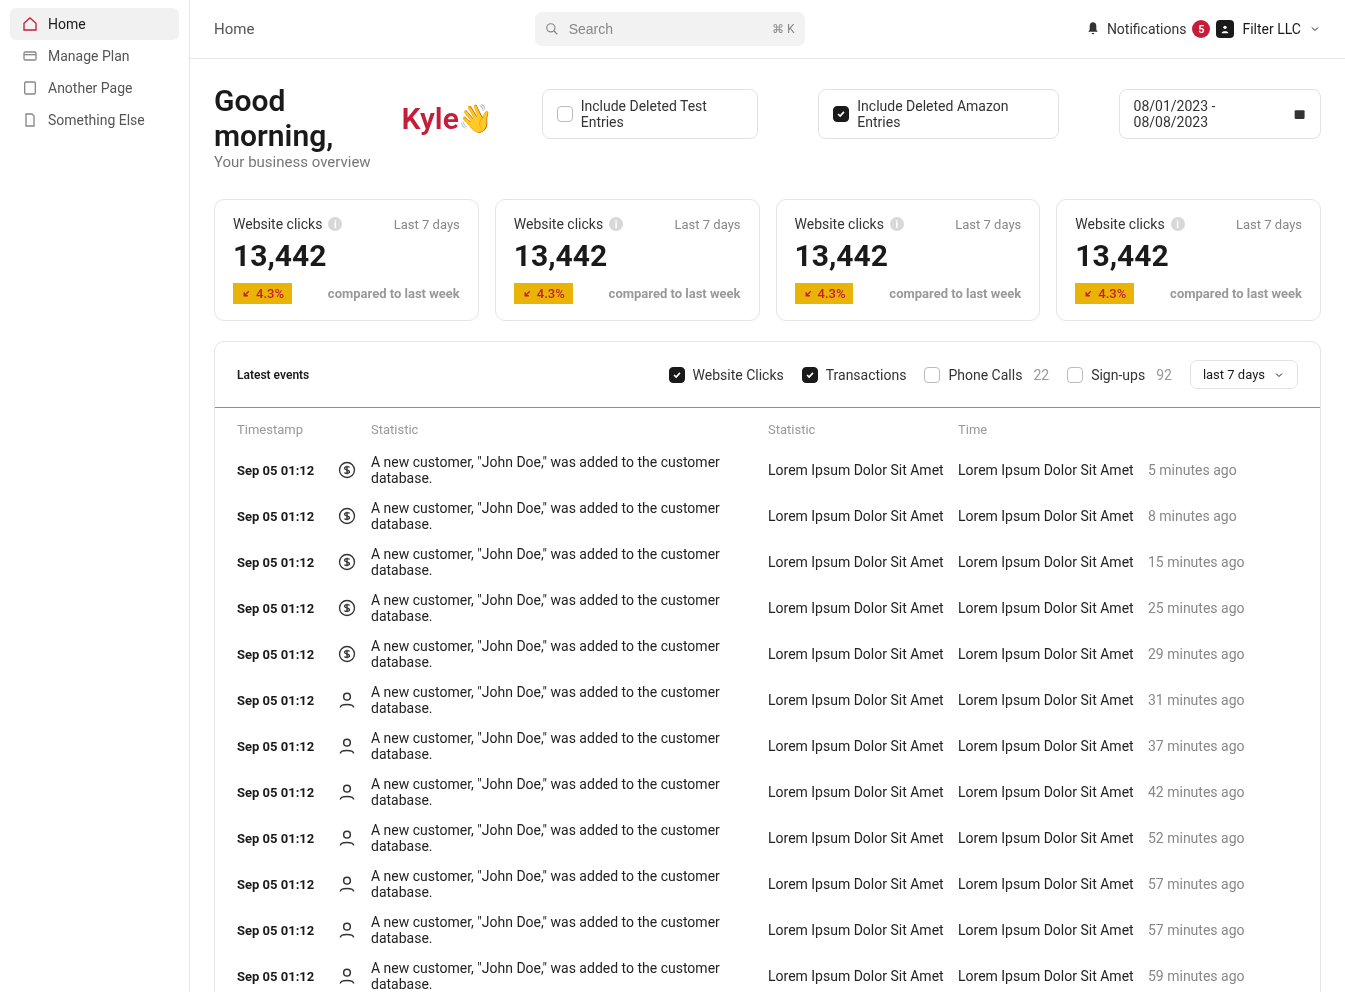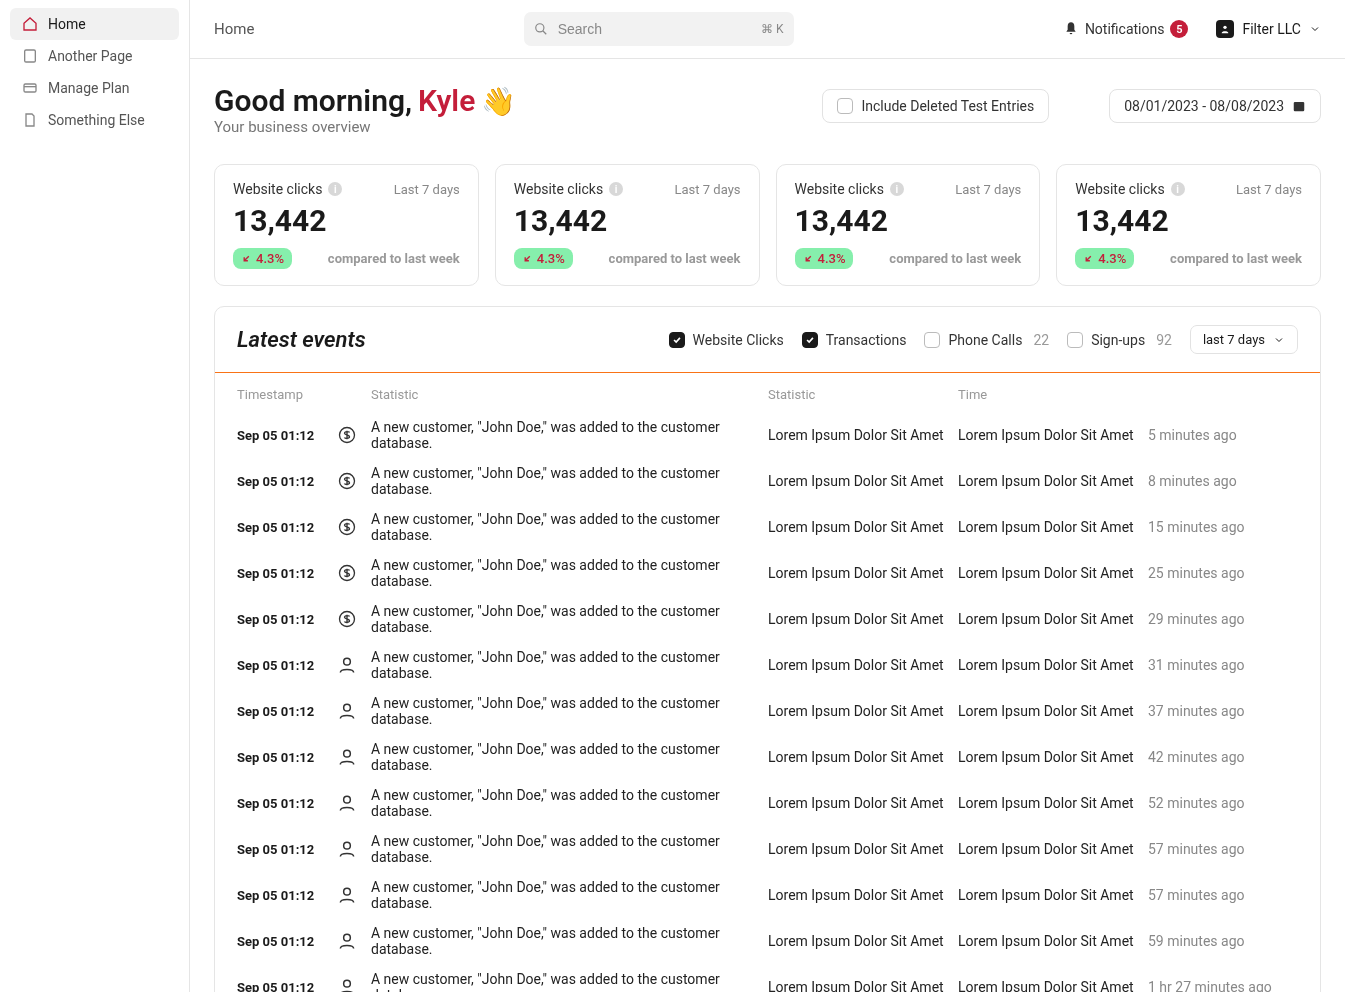--- a/index.html
+++ b/index.html
@@ -19,54 +19,54 @@
 
 
 .main { flex: 1; display: flex; flex-direction: column; }
 .topbar { display: flex; align-items: center; padding: 12px 24px; border-bottom: 1px solid #e5e5e5; gap: 16px; }
 .breadcrumb { color: #555; font-size: 15px; }
 .search-wrap { margin-left: auto; margin-right: auto; width: 270px; position: relative; }
 .search { width: 100%; background: #f2f2f2; border: none; border-radius: 7px; padding: 9px 12px 9px 34px; font-size: 14px; color: #7f1d1d; }
 .search::placeholder { color: #888; }
 .search-icon { position: absolute; left: 10px; top: 50%; transform: translateY(-50%); color: #888; }
 .search-kbd { position: absolute; right: 10px; top: 50%; transform: translateY(-50%); color: #888; font-size: 12px; }
-.topbar-right { display: flex; align-items: center; gap: 28px; }
+.topbar-right { display: flex; align-items: center; gap: 6px; }
 .notif { display: flex; align-items: center; gap: 6px; color: #333; cursor: pointer; }
 .badge-count { background: #c41e3a; color: #fff; border-radius: 50%; width: 18px; height: 18px; display: flex; align-items: center; justify-content: center; font-size: 11px; font-weight: 600; }
 .org-picker { display: flex; align-items: center; gap: 8px; cursor: pointer; }
 .org-square { width: 18px; height: 18px; background: #1a1a1a; border-radius: 4px; display:flex;align-items:center;justify-content:center;}
 
 
 .content { padding: 24px; }
 .header-row { display: flex; align-items: flex-start; justify-content: space-between; margin-bottom: 10px; }
-.greeting { font-size: 30px; font-weight: 600; display: flex; align-items: flex-end; gap: 6px; }
+.greeting { font-size: 30px; font-weight: 600; display: flex; align-items: center; }
 .greeting .name { color: #c41e3a; }
 .wave { font-size: 28px; }
 .subtitle { color: #777; font-size: 15px; }
 .header-controls { display: flex; gap: 12px; align-items: center; margin-top: 6px; }
 .pill { display: flex; align-items: center; gap: 8px; padding: 8px 14px; border: 1px solid #e2e2e2; border-radius: 8px; font-size: 14px; color: #333; background:#fff; cursor:pointer;margin-left:48px;}
 .chk { width: 16px; height: 16px; border: 1.5px solid #bbb; border-radius: 4px; display: flex; align-items: center; justify-content: center; flex-shrink:0; }
 .chk.checked { background: #1a1a1a; border-color: #1a1a1a; color: #fff; }
 
 
 .cards { display: grid; grid-template-columns: repeat(4, 1fr); gap: 16px; margin-top: 28px; }
 .card { border: 1px solid #e5e5e5; border-radius: 10px; padding: 16px 18px; }
 .card-top { display: flex; justify-content: space-between; align-items: center; margin-bottom: 6px; }
 .card-title { display: flex; align-items: center; gap: 6px; font-size: 14px; color: #333; }
 .info-dot { width: 14px; height: 14px; border-radius: 50%; background: #d8d8d8; color:#fff; display:flex;align-items:center;justify-content:center;font-size:10px;font-weight:700;}
 .card-period { color: #888; font-size: 13px; }
 .card-value { font-size: 30px; font-weight: 700; margin: 2px 0 10px; }
 .card-bottom { display: flex; justify-content: space-between; align-items: center; }
-.delta { background: #86efac; color: #c41e3a; padding: 3px 8px; border-radius: 8px; font-size: 13px; display: flex; align-items: center; gap: 4px; font-weight:500;}
+.delta { background: #eab308; color: #c41e3a; padding: 3px 8px; border-radius: 0; font-size: 13px; display: flex; align-items: center; gap: 4px; font-weight:500;}
 .compare { color: #999; font-size: 13px; font-weight: bold; }
 
 
 .events-box { border: 1px solid #e5e5e5; border-radius: 10px; margin-top: 20px; overflow: hidden; }
 .events-header { display: flex; align-items: center; justify-content: space-between; padding: 18px 22px; }
-.events-title { font-size: 22px; font-weight: 600; font-style: italic; }
+.events-title { font-size: 12px; font-weight: 600; }
 .events-filters { display: flex; align-items: center; gap: 18px; }
 .filter-chk { display: flex; align-items: center; gap: 8px; font-size: 14px; color: #333; cursor:pointer;}
 .count-muted { color: #999; margin-left: 3px; }
 .range-select { display: flex; align-items: center; gap: 8px; padding: 6px 12px; border: 1px solid #e2e2e2; border-radius: 7px; font-size: 13px; cursor:pointer;}
 
 
 .table { width: 100%; }
 .thead, .trow { display: grid; grid-template-columns: 100px 34px 1fr 190px 190px 150px; padding: 8px 22px; align-items: center; }
 .thead { color: #999; font-size: 13px; padding-top: 14px; padding-bottom: 10px; border-top:1px solid #f97316;}
 .trow { font-size: 14px; padding-top: 7px; padding-bottom: 7px; }
@@ -87,30 +87,30 @@
   <aside class="sidebar">
     <nav class="nav">
       <div class="nav-item active">
         <svg class="nav-icon" viewBox="0 0 24 24" fill="none" stroke="currentColor" stroke-width="2">
             <path d="M3 11 L12 3 L21 11 V21 H3 Z"></path>
           </svg>
         <span>Home</span>
       </div>
       <div class="nav-item">
         <svg class="nav-icon" viewBox="0 0 24 24" fill="none" stroke="currentColor" stroke-width="2">
-            <rect x="4" y="3" width="16" height="18" rx="2"></rect>
-          </svg>
-        <span>Another Page</span>
-      </div>
-      <div class="nav-item">
-        <svg class="nav-icon" viewBox="0 0 24 24" fill="none" stroke="currentColor" stroke-width="2">
             <rect x="3" y="6" width="18" height="12" rx="2"></rect>
             <path d="M3 10 H21"></path>
           </svg>
         <span>Manage Plan</span>
+      </div>
+      <div class="nav-item">
+        <svg class="nav-icon" viewBox="0 0 24 24" fill="none" stroke="currentColor" stroke-width="2">
+            <rect x="4" y="3" width="16" height="18" rx="2"></rect>
+          </svg>
+        <span>Another Page</span>
       </div>
       <div class="nav-item">
         <svg class="nav-icon" viewBox="0 0 24 24" fill="none" stroke="currentColor" stroke-width="2">
             <path d="M6 3 H15 L18 6 V21 H6 Z"></path>
           </svg>
         <span>Something Else</span>
       </div>
     </nav>
 
   </aside>
@@ -160,20 +160,28 @@
             <span class="wave">👋</span>
           </h1>
           <div class="subtitle">Your business overview</div>
         </div>
         <div class="header-controls">
           <div class="pill">
             <span class="chk"></span>
             <span>Include Deleted Test Entries</span>
           </div>
           <div class="pill">
+            <span class="chk checked">
+              <svg width="10" height="10" viewBox="0 0 24 24" fill="none" stroke="currentColor" stroke-width="4">
+                  <path d="M5 12 L10 17 L19 7"></path>
+                </svg>
+            </span>
+            <span>Include Deleted Amazon Entries</span>
+          </div>
+          <div class="pill">
             <span>08/01/2023 - 08/08/2023</span>
             <svg width="14" height="14" viewBox="0 0 24 24" fill="currentColor">
                 <rect x="3" y="5" width="18" height="16" rx="2"></rect>
                 <rect x="3" y="5" width="18" height="5" fill="#fff" opacity="0.01"></rect>
               </svg>
           </div>
         </div>
       </div>
 
       <div class="cards" id="cards">

